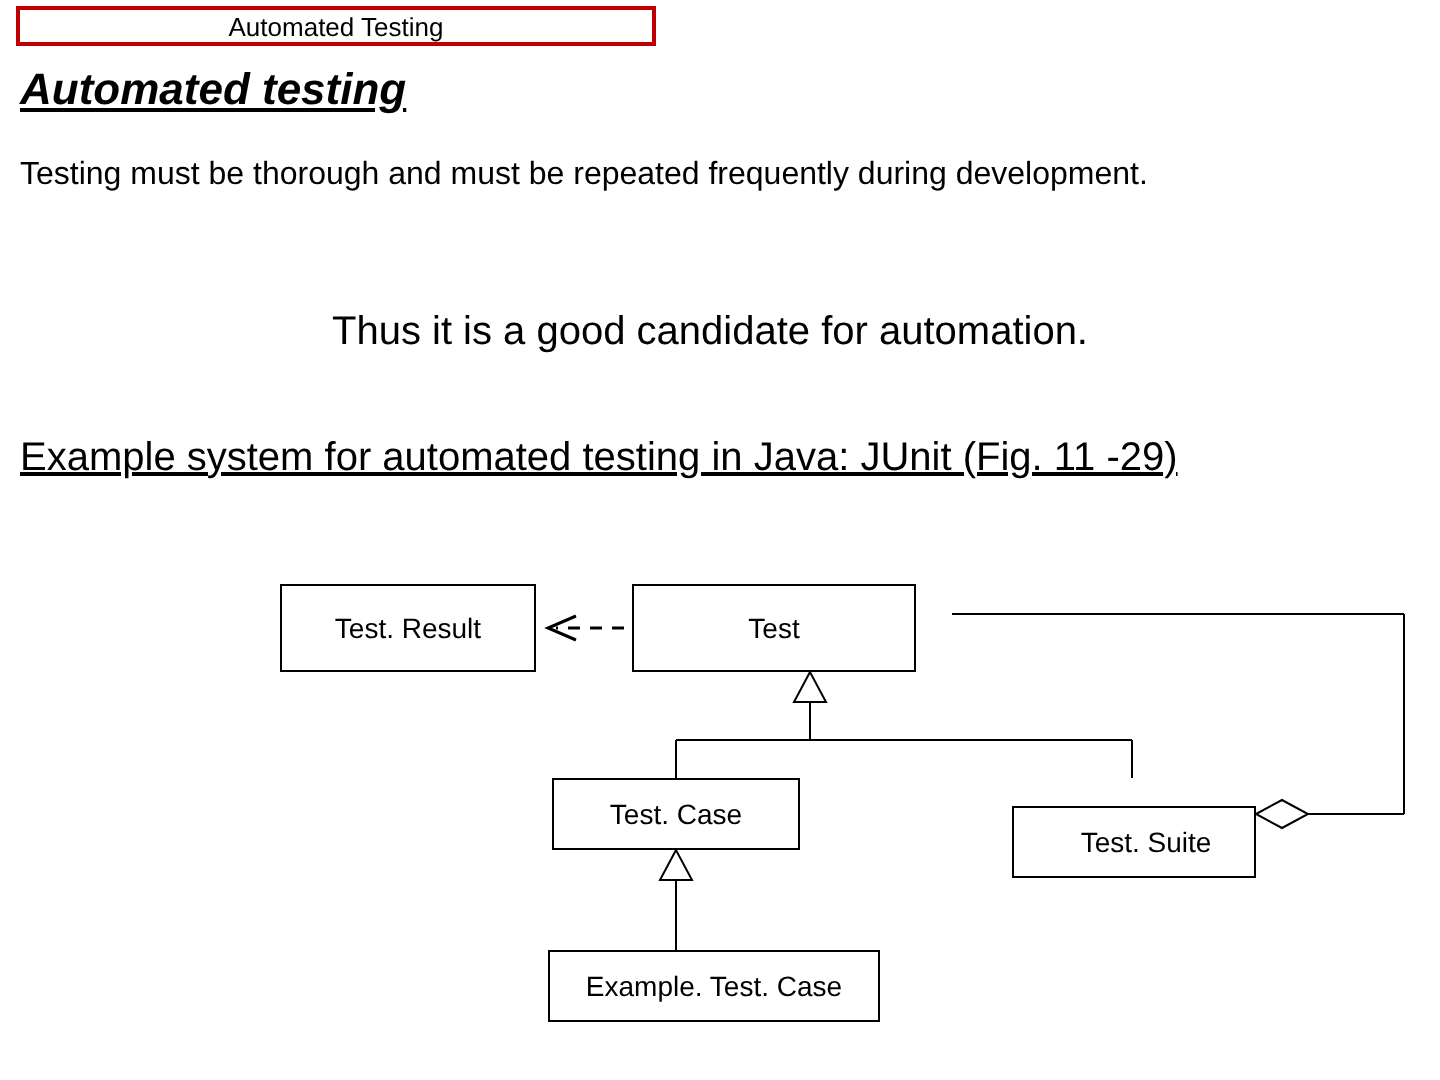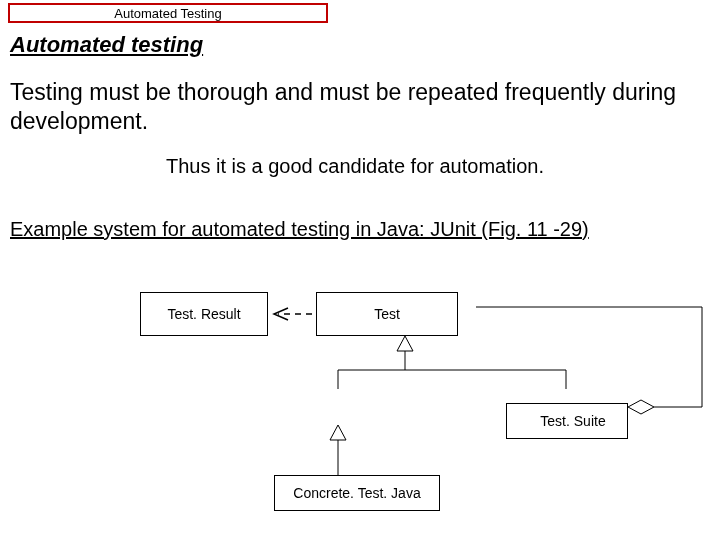--- a/index.html
+++ b/index.html
@@ -1,19 +1,19 @@
 <!DOCTYPE html>
 <html><head>
 <meta charset="utf-8">
 <style>
 * { margin: 0; padding: 0; box-sizing: border-box; }
 body { width: 720px; height: 540px; background: #fff; font-family: Arial, sans-serif; position: relative; overflow: hidden; }
 .header-tab { position: absolute; top: 3px; left: 8px; width: 320px; height: 20px; border: 2px solid #c00000; display: flex; align-items: center; justify-content: center; font-size: 13px; }
 .title { position: absolute; top: 32px; left: 10px; font-size: 22px; font-style: italic; font-weight: bold; text-decoration: underline; }
-.para1 { position: absolute; top: 78px; left: 10px; font-size: 23px; line-height: 1.25; width: 690px; }
+.para1 { position: absolute; top: 78px; left: 10px; font-size: 16px; line-height: 1.25; width: 690px; }
 .para2 { position: absolute; top: 155px; left: 10px; font-size: 20px; width: 690px; text-align: center; }
 .para3 { position: absolute; top: 218px; left: 10px; font-size: 20px; width: 700px; text-decoration: underline; }
 .diagram { position: absolute; top: 275px; left: 0; width: 720px; height: 260px; margin-left: 44px; }
 .box { position: absolute; background: #fff; border: 1px solid #000; text-align: center; font-size: 14px; display: flex; flex-direction: column; align-items: center; justify-content: center; line-height: 1.3; }
 .box-testresult { left: 96px; top: 17px; width: 128px; height: 44px; }
 .box-test { left: 272px; top: 17px; width: 142px; height: 44px; }
 .box-testcase { left: 232px; top: 114px; width: 124px; height: 36px; }
 .box-testsuite { left: 462px; top: 128px; width: 122px; height: 36px; padding-left: 12px; }
 .box-concrete { left: 230px; top: 200px; width: 166px; height: 36px; }
 svg.connectors { position: absolute; top: 0; left: 0; width: 720px; height: 260px; }
@@ -49,19 +49,22 @@
     <line x1="658" y1="132" x2="658" y2="32" stroke="#000" stroke-width="1"></line>
     <line x1="658" y1="32" x2="432" y2="32" stroke="#000" stroke-width="1"></line>
   </svg>
 
   <div class="box box-testresult">
     <span>Test. Result</span>
   </div>
   <div class="box box-test">
     <span>Test</span>
   </div>
+  <div class="box box-testcase">
+    <span>Test. Case</span>
+  </div>
   <div class="box box-testsuite">
     <span>Test. Suite</span>
   </div>
   <div class="box box-concrete">
-    <span>Concrete. Test. Java</span>
+    <span>Example. Test. Case</span>
   </div>
 </div>
 
 </body></html>

